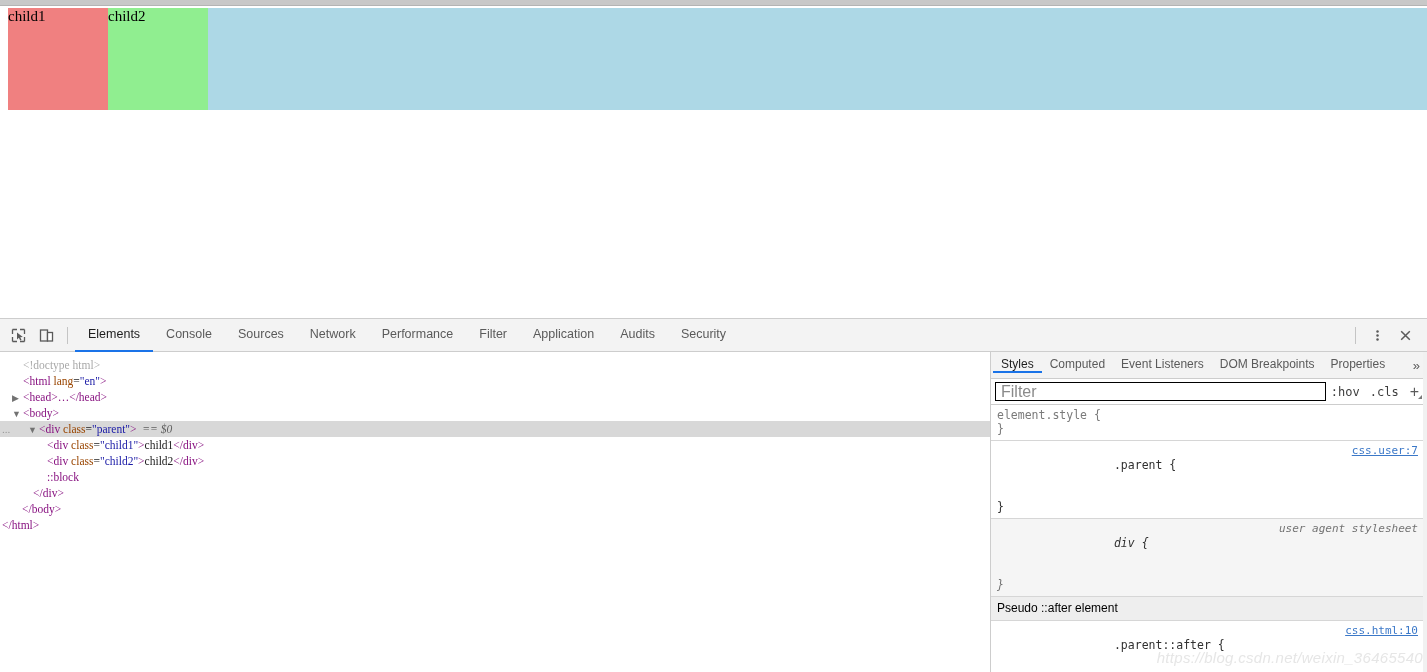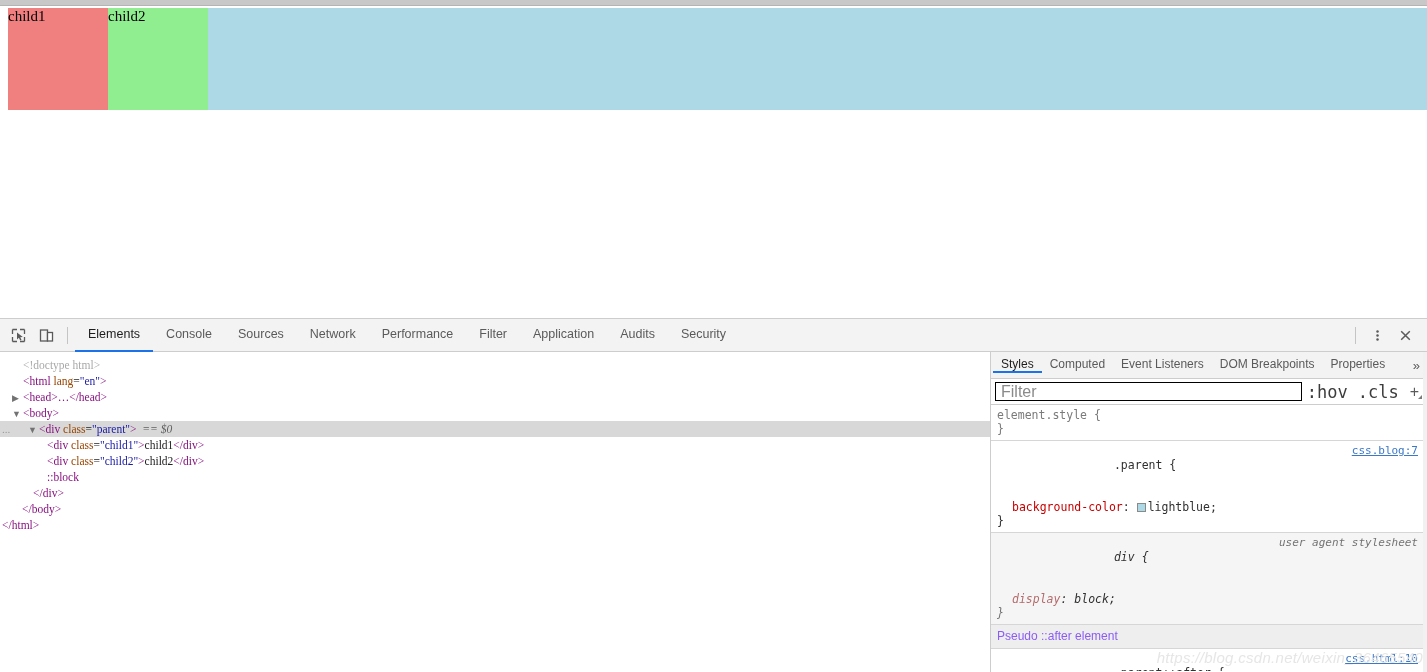--- a/index.html
+++ b/index.html
@@ -198,21 +198,21 @@
     background: #ffffff;
     font-family: "Liberation Sans", sans-serif;
     font-size: 16px;
     color: #333333;
     padding: 0 5px;
     outline: none;
   }
   .filter-input::placeholder { color: #8a8a8a; }
   .filter-btn {
     font-family: "DejaVu Sans Mono", monospace;
-    font-size: 17px;
+    font-size: 12px;
     color: #3c3c3c;
     padding: 0 5px;
     cursor: pointer;
     white-space: nowrap;
   }
   .plus-btn {
     position: relative;
     padding: 0 4px 0 6px;
     color: #5a5a5a;
     font-size: 16px;
@@ -262,21 +262,21 @@
   .selector { color: #303030; margin-left: 20px; }
   .rule.ua-rule { color: #737373; font-style: italic; background: #f5f5f5; }
   .rule.ua-rule .prop { color: #b36b6b; }
   .rule.greyed { color: #7a7a7a; }
   .pseudo-header {
     padding: 4px 6px 5px 6px;
     background: #eeeeee;
     border-bottom: 1px solid #d6d6d6;
     font-family: "Liberation Sans", sans-serif;
     font-size: 12px;
-    color: #8b5cf6;
+    color: #000000;
   }
   .swatch {
     display: inline-block;
     width: 9px; height: 9px;
     background: #add8e6;
     border: 1px solid #8a8a8a;
     vertical-align: -1px;
     margin-right: 2px;
     cursor: pointer;
   }
@@ -411,32 +411,30 @@
         <div class="rules">
 
           <div class="rule greyed">
             <div class="rule-head">element.style {</div>
             <div class="rule-head">}</div>
           </div>
 
           <div class="rule">
             <div class="rule-head">
               <span class="selector">.parent {</span>
-              <span class="origin">css.blog:7</span>
+              <span class="origin">css.user:7</span>
             </div>
-            <div class="decl"><span class="prop">background-color</span><span class="value">: </span><span class="swatch"></span><span class="value">lightblue</span><span class="value">;</span></div>
             <div class="rule-head">}</div>
           </div>
 
           <div class="rule ua-rule">
             <div class="rule-head">
               <span class="selector">div {</span>
               <span class="origin ua">user agent stylesheet</span>
             </div>
-            <div class="decl"><span class="prop">display</span><span class="value">: </span><span class="value">block</span><span class="value">;</span></div>
             <div class="rule-head">}</div>
           </div>
 
           <div class="pseudo-header">Pseudo ::after element</div>
 
           <div class="rule">
             <div class="rule-head">
               <span class="selector">.parent::after {</span>
               <span class="origin">css.html:10</span>
             </div>

